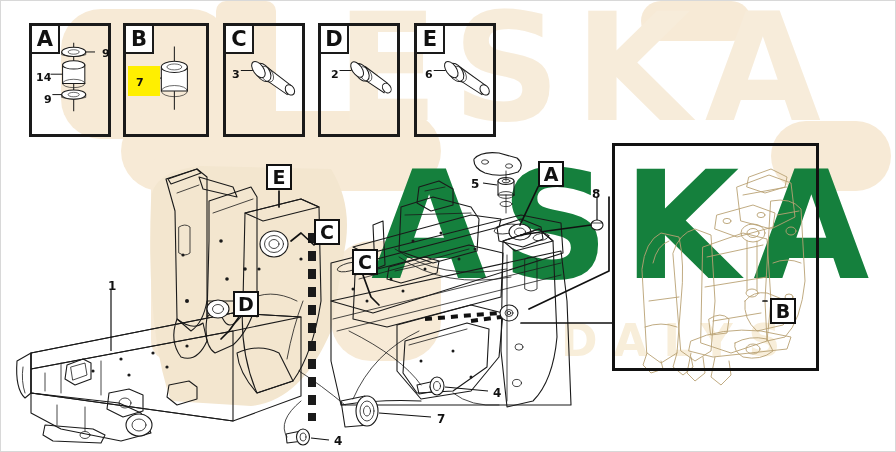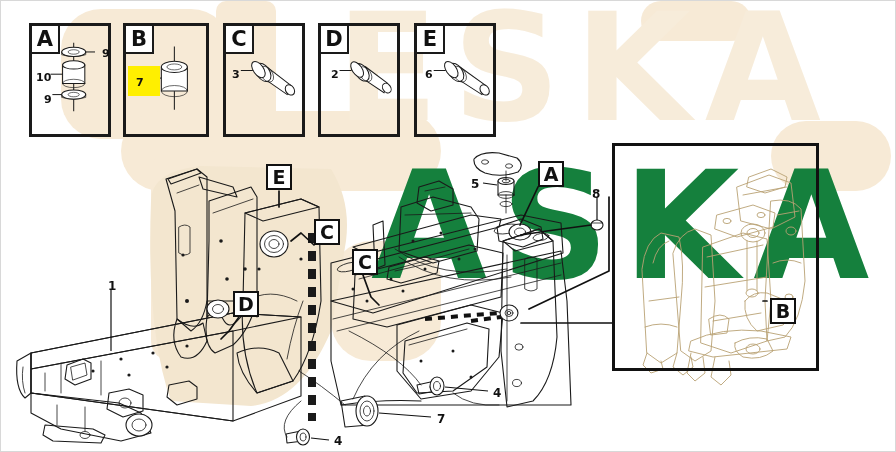--- a/index.html
+++ b/index.html
@@ -150,20 +150,21 @@
   <div class="wm-layer">
     <div class="wm-blob" style="left:60px; top:8px; width:170px; height:130px;"></div>
     <div class="wm-blob" style="left:120px; top:110px; width:320px; height:80px;"></div>
     <div class="wm-blob" style="left:150px; top:150px; width:80px; height:210px; border-radius:20px;"></div>
     <div class="wm-blob" style="left:215px; top:0px; width:60px; height:120px; border-radius:10px;"></div>
     <div class="wm-blob" style="left:330px; top:240px; width:110px; height:120px;"></div>
     <div class="wm-blob" style="left:640px; top:0px; width:110px; height:40px;"></div>
     <div class="wm-blob" style="left:770px; top:120px; width:120px; height:70px;"></div>
     <div class="wm-text wm-big">ESKA</div>
     <div class="wm-text wm-big2">ASKA</div>
+    <div class="wm-text wm-small">DALYS</div>
   </div>
 
   <svg class="layer" viewBox="0 0 896 452">
     <defs>
       <style>
         .ln  { fill:none; stroke:#1a1a1a; stroke-width:1.1; stroke-linejoin:round; stroke-linecap:round; }
         .lnt { fill:none; stroke:#1a1a1a; stroke-width:0.8; stroke-linejoin:round; stroke-linecap:round; }
         .lnh { fill:none; stroke:#111; stroke-width:1.7; stroke-linejoin:round; stroke-linecap:round; }
         .fillw { fill:#ffffff; stroke:#1a1a1a; stroke-width:1.1; stroke-linejoin:round; }
         .filll { fill:#fdfcf8; stroke:#1a1a1a; stroke-width:1.0; stroke-linejoin:round; }
@@ -496,21 +497,21 @@
 
       <ellipse class="bf" cx="45" cy="74" rx="13" ry="5"></ellipse>
       <ellipse class="bt" cx="45" cy="74" rx="6" ry="2.4"></ellipse>
       <path class="bt" d="M32 74 L32 77 Q45 81 58 77 L58 74"></path>
 
       <path class="bl" d="M58 28 L68 28"></path>
       <path class="bl" d="M33 52 L20 52"></path>
       <path class="bl" d="M32 74 L22 74"></path>
     </svg>
     <div class="numlbl" style="left:70px; top:21px;">9</div>
-    <div class="numlbl" style="left:4px; top:45px;">10</div>
+    <div class="numlbl" style="left:4px; top:45px;">14</div>
     <div class="numlbl" style="left:12px; top:67px;">9</div>
   </div>
 
   <div class="dbox" style="left:122px; top:22px; width:86px; height:114px;">
     <div class="dbox-tag">B</div>
     <svg class="dbox-body" viewBox="0 0 86 114">
       <defs>
           <style>
         .bl2 { fill:none; stroke:#1a1a1a; stroke-width:1.1; }
         .bf2 { fill:#ffffff; stroke:#1a1a1a; stroke-width:1.1; }

